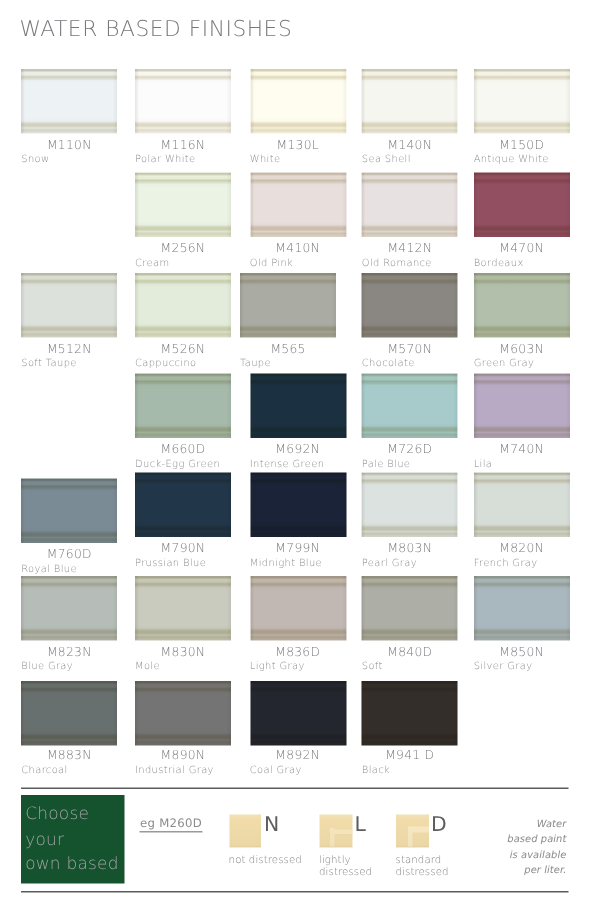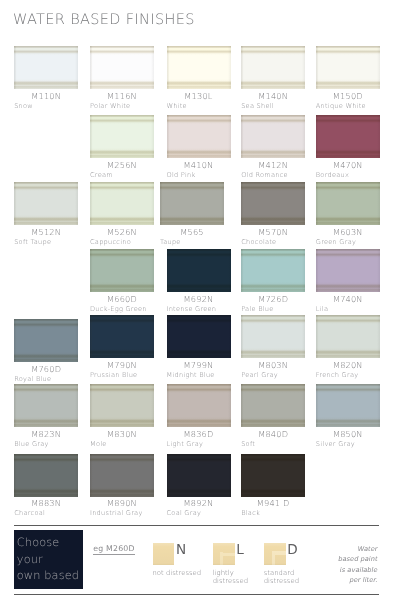--- a/index.html
+++ b/index.html
@@ -72,21 +72,21 @@
     color: #8b8b8f; margin-top: 1.3px; line-height: 8px; white-space: nowrap;
   }
 
   #footer { position: absolute; left: 0; top: 0; width: 402px; height: 600px; }
   .rule { position: absolute; left: 13.5px; width: 365px; height: 1px; background: #5b5b5b; }
   #footer-rule-top { top: 525px; }
   #footer-rule-bottom { top: 594px; }
 
   #choose-box {
     position: absolute; left: 13.5px; top: 530px; width: 69px; height: 59px;
-    background: #0f172a;
+    background: #14532d;
     padding: 5.4px 0 0 3.3px;
   }
   #choose-box div {
     font-size: 11.3px; color: #a1a1a5; font-weight: 300;
     line-height: 16.2px; white-space: nowrap; letter-spacing: 0.15px;
   }
 
   #example-label {
     position: absolute; left: 93.3px; top: 543.6px;
     font-size: 7.8px; color: #8b8b8e; font-weight: 400;

